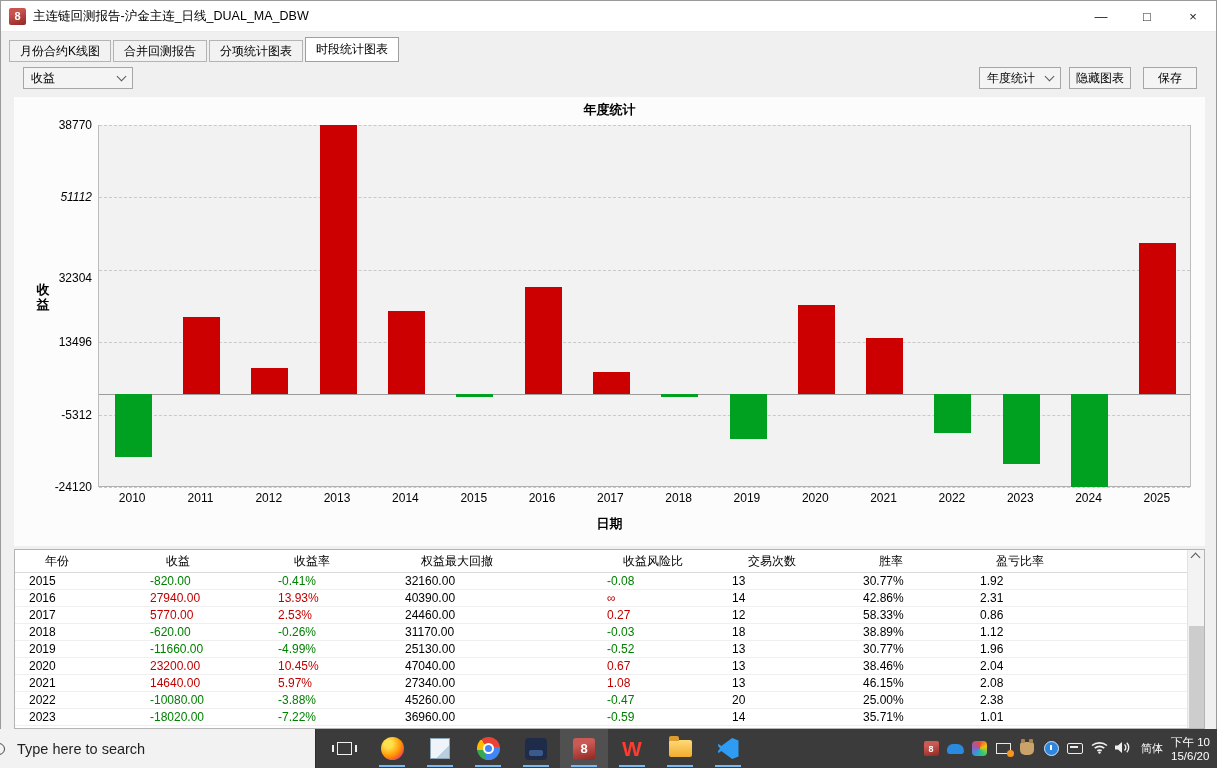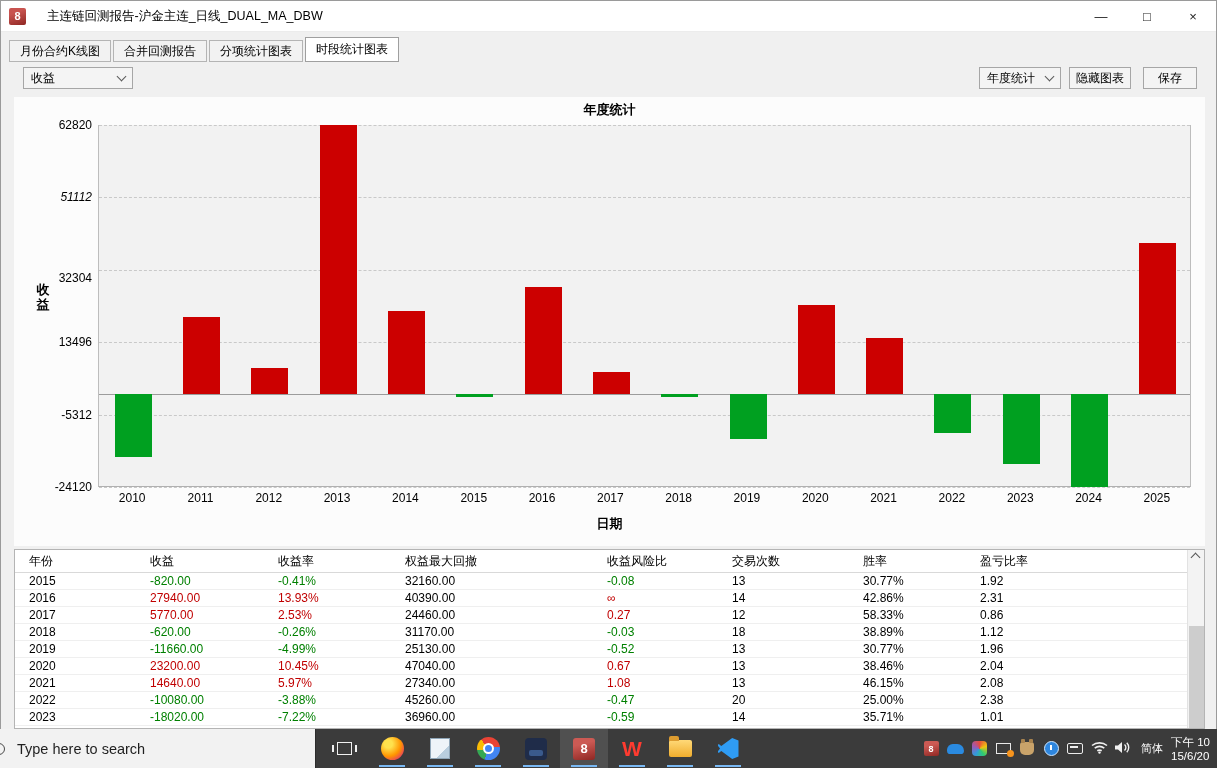--- a/index.html
+++ b/index.html
@@ -6,21 +6,21 @@
   html,body { width:1217px; height:781px; overflow:hidden; }
   body { font-family:"Liberation Sans","DejaVu Sans",sans-serif; background:#ffffff; position:relative; font-size:12px; color:#000; }
 
   
   .frame { position:absolute; left:0; top:0; width:1217px; height:729px; background:#f0f0f0;
            border-left:1px solid #9a9a9a; border-right:1px solid #9a9a9a; border-top:1px solid #9a9a9a; }
 
   .titlebar { position:absolute; left:0; top:0; right:0; height:31px; background:#ffffff; display:flex; align-items:center; border-bottom:1px solid #ececec;}
   .appicon { width:17px; height:17px; margin-left:8px; background:linear-gradient(160deg,#c8534f 30%,#8f2723); border-radius:2px;
              color:#fff; font-weight:bold; font-size:11px; display:flex; align-items:center; justify-content:center; }
-  .wtitle { margin-left:21px; font-size:12.5px; }
+  .wtitle { margin-left:7px; font-size:12.5px; }
   .wbtns { margin-left:auto; display:flex; height:100%; }
   .wbtn { width:46px; height:100%; display:flex; align-items:center; justify-content:center; font-size:13px; color:#222; cursor:default; }
 
   
   .tabbar { position:absolute; left:8px; top:36px; height:25px; display:flex; align-items:flex-end; }
   .tab { height:22px; padding:0 10px; margin-right:2px; background:#f2f2f2; border:1px solid #b4b4b4;
          display:flex; align-items:center; font-size:12px; }
   .tab.active { height:25px; background:#ffffff; border-color:#9f9f9f; }
 
   
@@ -48,21 +48,21 @@
   .gridline { position:absolute; left:0; right:0; height:0; border-top:1px dashed #c9c9c9; }
   .zeroline { position:absolute; left:0; right:0; height:0; border-top:1px solid #9c9c9c; }
   .bar { position:absolute; }
   .xticks { position:absolute; left:84px; top:393px; width:1093px; height:16px; }
   .xtick { position:absolute; text-align:center; font-size:12px; height:16px; line-height:16px; }
   .xlabel { position:absolute; left:0; top:418px; width:100%; text-align:center; font-weight:bold; font-size:13px; }
 
   
   .tablepanel { position:absolute; left:13px; top:548px; width:1191px; height:180px; background:#ffffff;
                 border:1px solid #b4b4b4; overflow:hidden; }
-  .thead { display:flex; height:23px; align-items:center; padding-left:14px; border-bottom:1px solid #d9d9d9; }
+  .thead { display:flex; height:23px; align-items:center; padding-left:30px; border-bottom:1px solid #d9d9d9; }
   .thead .tcell { color:#000; }
   .trow { display:flex; height:17px; align-items:center; padding-left:14px; border-bottom:1px solid #efefef; }
   .tcell { overflow:hidden; white-space:nowrap; font-size:12px; }
   .vscroll { position:absolute; right:0; top:0; bottom:0; width:17px; background:#f3f3f3; border-left:1px solid #e2e2e2; }
   .varrow { position:absolute; top:4px; left:4px; width:7px; height:7px; border-left:1.6px solid #565656;
             border-top:1.6px solid #565656; transform:rotate(45deg); }
   .vthumb { position:absolute; left:1px; width:15px; top:76px; height:102px; background:#cdcdcd; }
 
   
   .taskbar { position:absolute; left:0; top:729px; width:1217px; height:39px; background:#3b3b3b; display:flex; align-items:stretch; }
@@ -147,21 +147,21 @@
       <span class="chev"></span>
     </div>
     <button class="btn btn-hide">隐藏图表</button>
     <button class="btn btn-save">保存</button>
   </div>
 
   <div class="chartpanel">
     <div class="ctitle">年度统计</div>
     <div class="ylabel">收益</div>
     <div class="yticks">
-        <div class="ytick" style="top: -8px;">62820</div>
+        <div class="ytick" style="top: -8px;">38770</div>
         <div class="ytick" style="top: 64.4px; font-style: italic;">51112</div>
         <div class="ytick" style="top: 145px;">32304</div>
         <div class="ytick" style="top: 209.2px;">13496</div>
         <div class="ytick" style="top: 281.6px;">-5312</div>
         <div class="ytick" style="top: 354px;">-24120</div>
       </div>
     <div class="plot">
         <div class="gridline" style="top: 0px;"></div>
         <div class="gridline" style="top: 72.4px;"></div>
         <div class="gridline" style="top: 144.8px;"></div>

